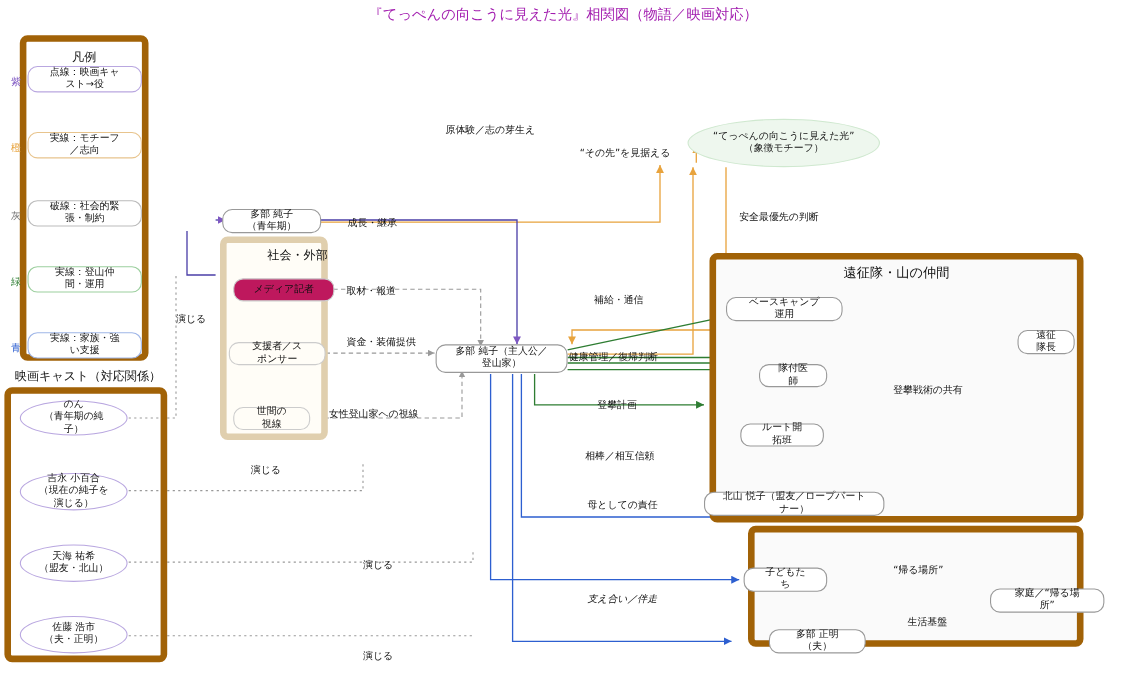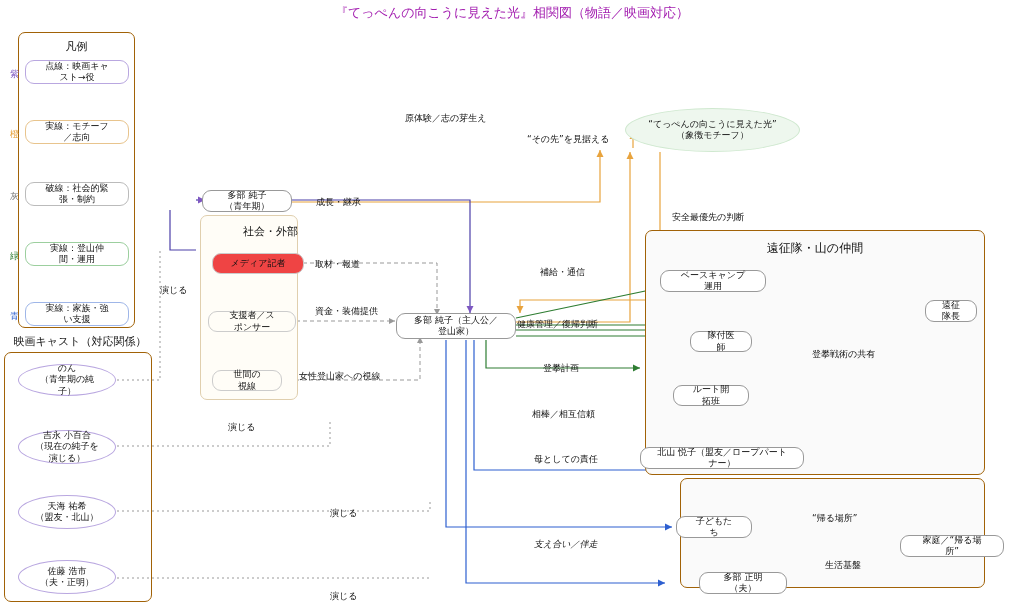--- a/index.html
+++ b/index.html
@@ -5,21 +5,21 @@
   html,body{margin:0;padding:0;background:#ffffff;}
   body{width:1024px;height:616px;position:relative;overflow:hidden;
        font-family:"DejaVu Sans","Liberation Sans",sans-serif;color:#111;}
   #canvas{position:absolute;left:0;top:0;width:1024px;height:616px;}
   svg.edges{position:absolute;left:0;top:0;width:1024px;height:616px;pointer-events:none;}
   .lbl{position:absolute;font-size:9px;color:#111;white-space:nowrap;}
   .title{position:absolute;left:0;top:4px;width:1024px;text-align:center;font-size:13px;color:#a21caf;}
   .node{position:absolute;border:1px solid #999;border-radius:9px;background:#fff;
         font-size:9px;text-align:center;display:flex;align-items:center;justify-content:center;
         line-height:1.25;padding:2px 16px;box-sizing:border-box;}
-  .cluster{position:absolute;border:1px solid #a16207;border-radius:7px;box-sizing:border-box;}
+  .cluster{position:absolute;border:6px solid #a16207;border-radius:7px;box-sizing:border-box;}
   .cluster-title{position:absolute;width:100%;text-align:center;font-size:11px;top:6px;left:0;}
   .legend-swatch{position:absolute;font-size:9px;}
   .ellipse{border-radius:50%/50%;}
 </style>
 </head>
 <body>
 
 <div id="canvas">
 
   <div class="title">『てっぺんの向こうに見えた光』相関図（物語／映画対応）</div>
@@ -130,21 +130,21 @@
 
   <div class="node ellipse" style="left:625px;top:108px;width:175px;height:44px;border-color:#cfe8cf;background:#eef7ee;flex-direction:column;">
     <span>“てっぺんの向こうに見えた光”</span>
     <span>（象徴モチーフ）</span>
   </div>
 
   <div class="node" style="left:202px;top:190px;width:90px;height:22px;">多部 純子（青年期）</div>
 
   <div class="node" style="left:396px;top:313px;width:120px;height:26px;">多部 純子（主人公／登山家）</div>
 
-  <div class="node" style="left:212px;top:253px;width:92px;height:21px;background:#ef4444;border-color:#ccc;">メディア記者</div>
+  <div class="node" style="left:212px;top:253px;width:92px;height:21px;background:#be185d;border-color:#ccc;">メディア記者</div>
 
   <div class="node" style="left:208px;top:311px;width:88px;height:21px;background:#fffdf7;border-color:#ccc;">支援者／スポンサー</div>
 
   <div class="node" style="left:212px;top:370px;width:70px;height:21px;background:#fffdf7;border-color:#ccc;">世間の視線</div>
 
   <div class="node" style="left:660px;top:270px;width:106px;height:22px;">ベースキャンプ運用</div>
 
   <div class="node" style="left:690px;top:331px;width:62px;height:21px;">隊付医師</div>
 
   <div class="node" style="left:673px;top:385px;width:76px;height:21px;">ルート開拓班</div>
@@ -155,21 +155,21 @@
 
   <div class="node" style="left:676px;top:516px;width:76px;height:22px;">子どもたち</div>
 
   <div class="node" style="left:699px;top:572px;width:88px;height:22px;">多部 正明（夫）</div>
 
   <div class="node" style="left:900px;top:535px;width:104px;height:22px;">家庭／“帰る場所”</div>
 
   <div class="lbl" style="left:405px;top:112px;">原体験／志の芽生え</div>
   <div class="lbl" style="left:527px;top:133px;">“その先”を見据える</div>
   <div class="lbl" style="left:316px;top:196px;">成長・継承</div>
-  <div class="lbl" style="left:672px;top:191px;margin-top:20px;">安全最優先の判断</div>
+  <div class="lbl" style="left:672px;top:191px;">安全最優先の判断</div>
   <div class="lbl" style="left:315px;top:258px;">取材・報道</div>
   <div class="lbl" style="left:315px;top:305px;">資金・装備提供</div>
   <div class="lbl" style="left:299px;top:370px;">女性登山家への視線</div>
   <div class="lbl" style="left:540px;top:266px;">補給・通信</div>
   <div class="lbl" style="left:517px;top:318px;">健康管理／復帰判断</div>
   <div class="lbl" style="left:812px;top:348px;">登攀戦術の共有</div>
   <div class="lbl" style="left:543px;top:362px;">登攀計画</div>
   <div class="lbl" style="left:532px;top:408px;">相棒／相互信頼</div>
   <div class="lbl" style="left:534px;top:453px;">母としての責任</div>
   <div class="lbl" style="left:812px;top:512px;">“帰る場所”</div>

